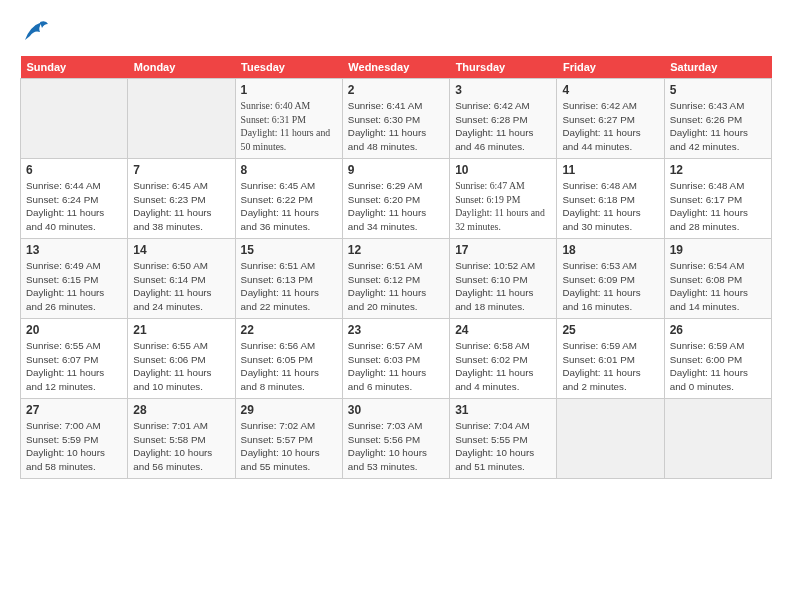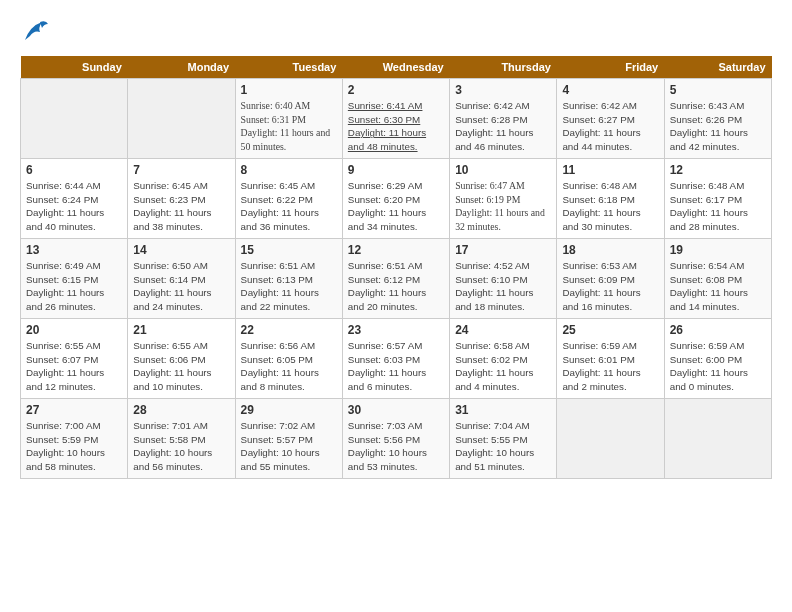--- a/index.html
+++ b/index.html
@@ -56,23 +56,23 @@
     .subtitle {
       font-size: 14px;
       color: #555;
     }
     table {
       width: 100%;
       border-collapse: collapse;
       font-size: 10.5px;
     }
     thead tr th {
-      background-color: #a16207;
+      background-color: #ef4444;
       color: #fff;
-      text-align: right;
+      text-align: left;
       padding: 5px 6px;
       font-size: 11px;
       font-weight: bold;
     }
     tbody tr td {
       border: 1px solid #ccc;
       vertical-align: top;
       padding: 4px 5px;
       color: #333;
       height: 80px;
@@ -137,21 +137,21 @@
           <td class="empty-cell"></td>
           <td class="empty-cell"></td>
           <td>
             <span class="day-num">1</span>
             <div class="day-info" style="white-space: pre-line; font-family: Liberation Serif, serif;">Sunrise: 6:40 AM
 Sunset: 6:31 PM
 Daylight: 11 hours and 50 minutes.</div>
           </td>
           <td>
             <span class="day-num">2</span>
-            <div class="day-info" style="white-space: pre-line; text-decoration: underline;">Sunrise: 6:41 AM
+            <div class="day-info" style="white-space: pre-line;">Sunrise: 6:41 AM
 Sunset: 6:30 PM
 Daylight: 11 hours and 48 minutes.</div>
           </td>
           <td>
             <span class="day-num">3</span>
             <div class="day-info" style="white-space: pre-line;">Sunrise: 6:42 AM
 Sunset: 6:28 PM
 Daylight: 11 hours and 46 minutes.</div>
           </td>
           <td>
@@ -231,21 +231,21 @@
 Daylight: 11 hours and 22 minutes.</div>
           </td>
           <td>
             <span class="day-num">12</span>
             <div class="day-info" style="white-space: pre-line;">Sunrise: 6:51 AM
 Sunset: 6:12 PM
 Daylight: 11 hours and 20 minutes.</div>
           </td>
           <td>
             <span class="day-num">17</span>
-            <div class="day-info" style="white-space: pre-line;">Sunrise: 4:52 AM
+            <div class="day-info" style="white-space: pre-line;">Sunrise: 10:52 AM
 Sunset: 6:10 PM
 Daylight: 11 hours and 18 minutes.</div>
           </td>
           <td>
             <span class="day-num">18</span>
             <div class="day-info" style="white-space: pre-line;">Sunrise: 6:53 AM
 Sunset: 6:09 PM
 Daylight: 11 hours and 16 minutes.</div>
           </td>
           <td>

